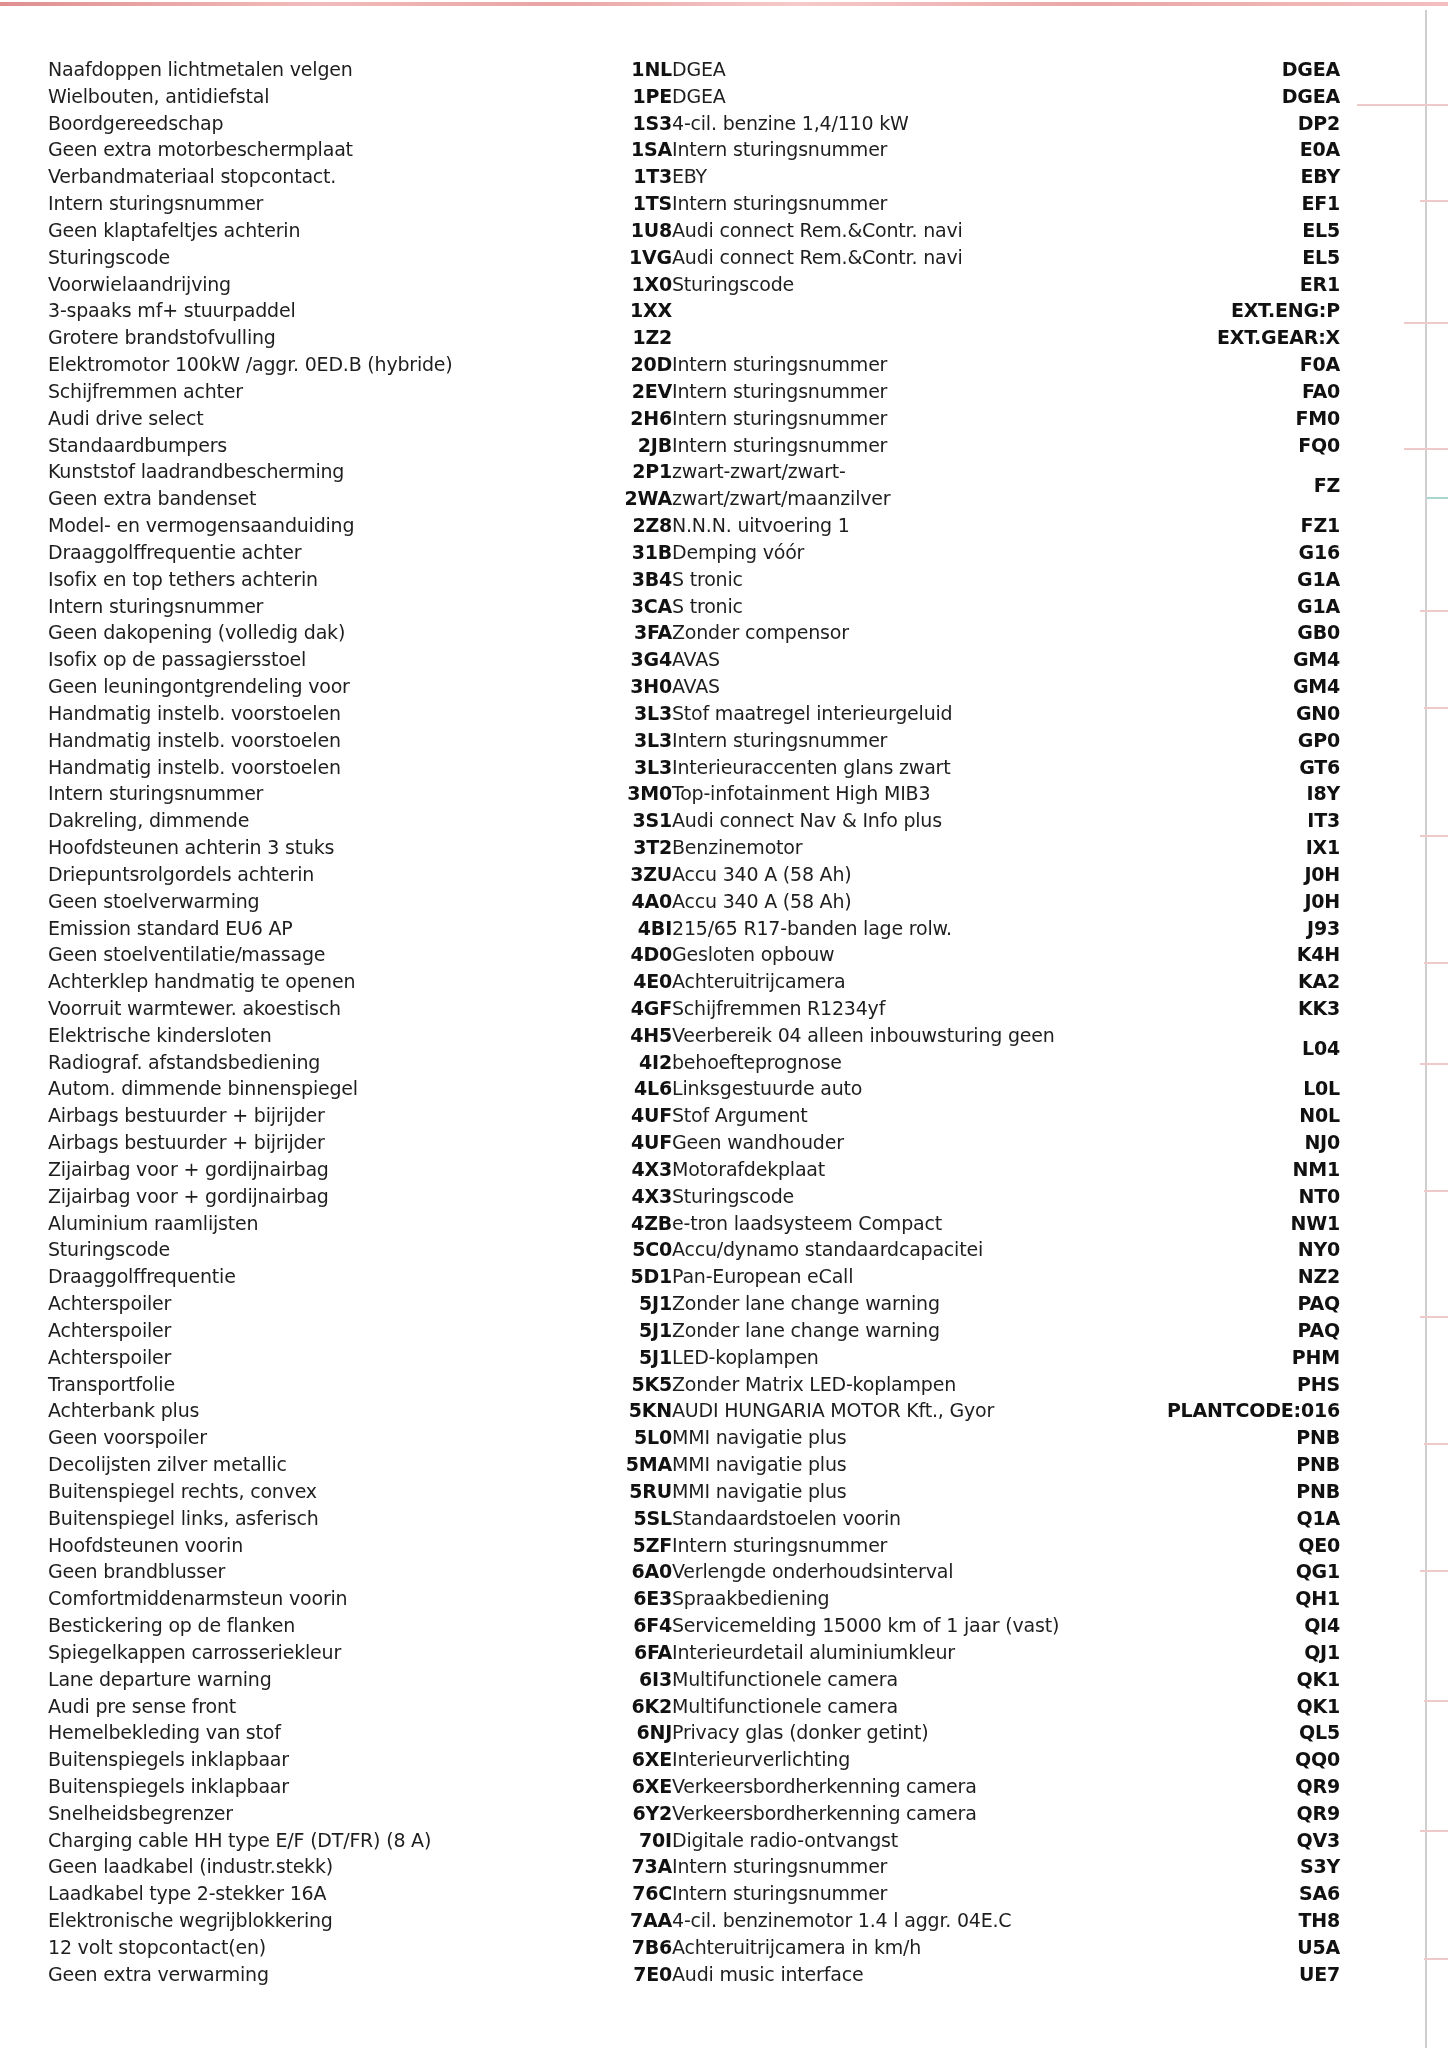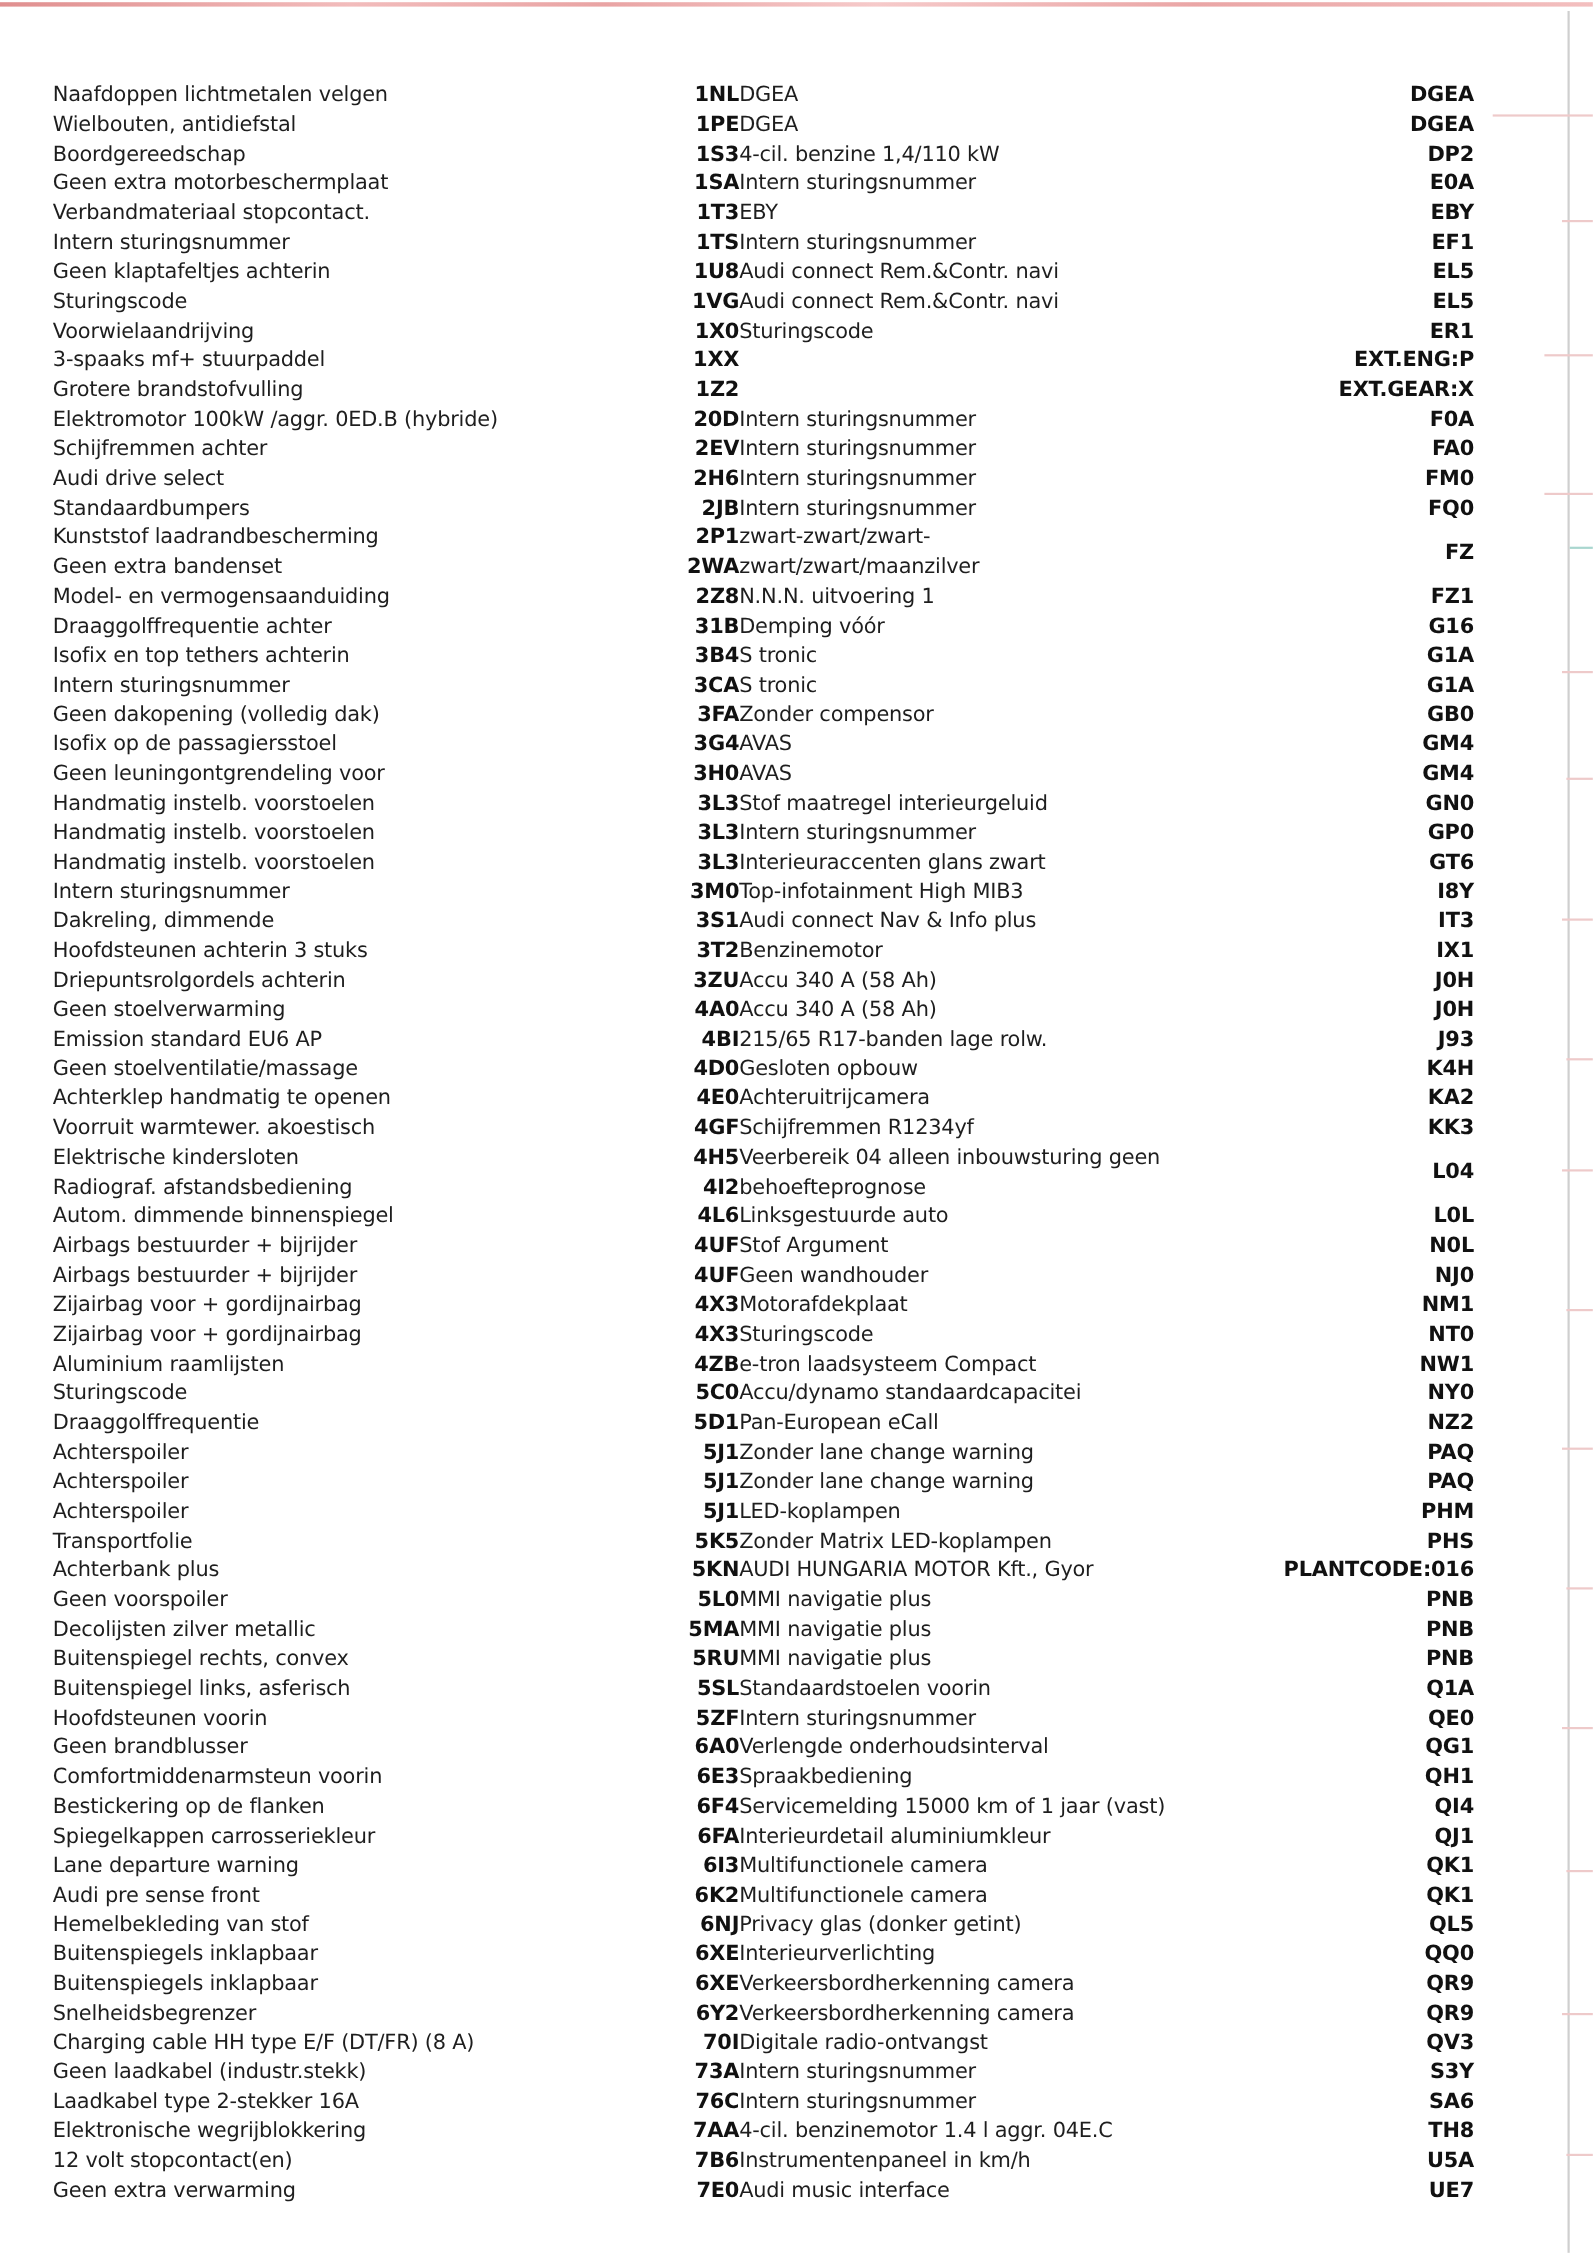--- a/index.html
+++ b/index.html
@@ -27,21 +27,21 @@
     width: 2px;
     background: #cfcfcf;
   }
   .tick {
     position: absolute;
     height: 2px;
   }
   table.options {
     position: absolute;
     left: 48px;
-    top: 73px;
+    top: 56px;
     width: 1292px;
     border-collapse: collapse;
     table-layout: fixed;
   }
   table.options td {
     height: 26.83px;
     padding: 0;
     font-size: 19px;
     line-height: 26.83px;
     letter-spacing: -0.2px;
@@ -512,21 +512,21 @@
       </tr>
       <tr>
         <td class="desc1">Elektronische wegrijblokkering</td>
         <td class="code1">7AA</td>
         <td class="desc2">4-cil. benzinemotor 1.4 l aggr. 04E.C</td>
         <td class="code2">TH8</td>
       </tr>
       <tr>
         <td class="desc1">12 volt stopcontact(en)</td>
         <td class="code1">7B6</td>
-        <td class="desc2">Instrumentenpaneel in km/h</td>
+        <td class="desc2">Achteruitrijcamera in km/h</td>
         <td class="code2">U5A</td>
       </tr>
       <tr>
         <td class="desc1">Geen extra verwarming</td>
         <td class="code1">7E0</td>
         <td class="desc2">Audi music interface</td>
         <td class="code2">UE7</td>
       </tr>
     </tbody>
 </table>

